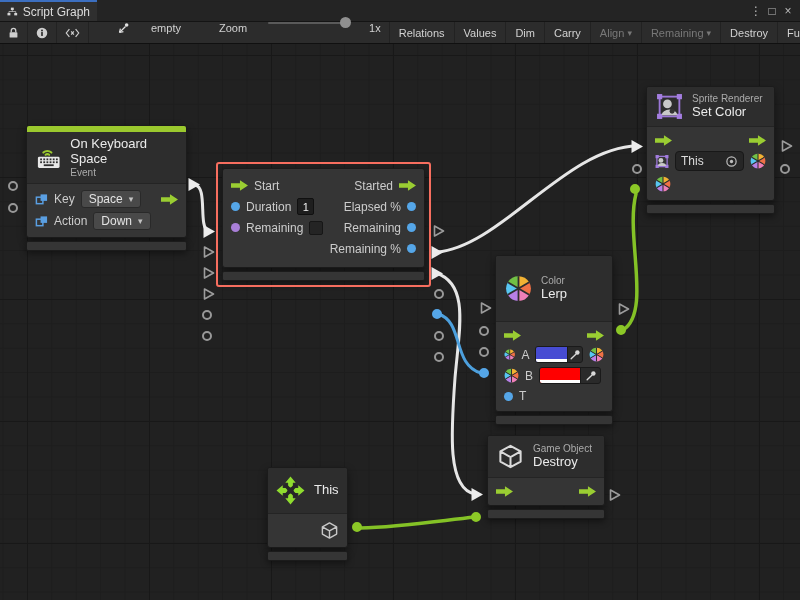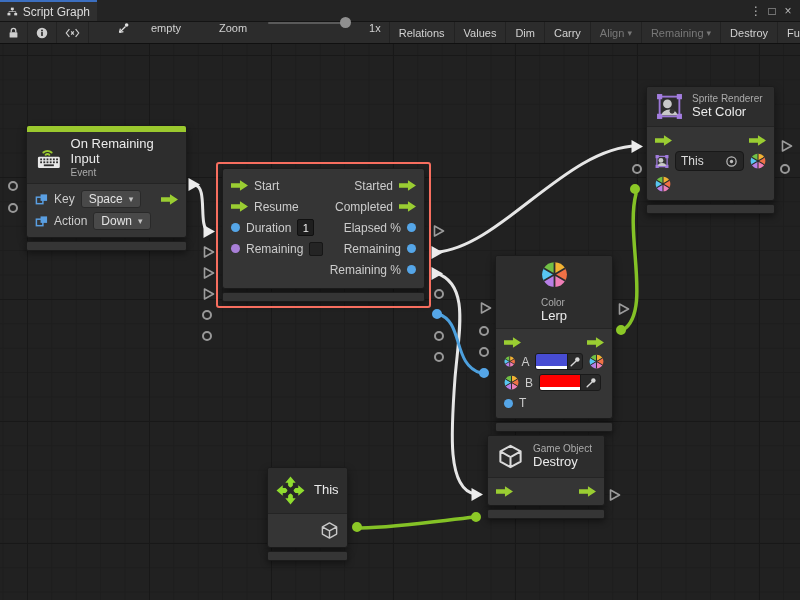--- a/index.html
+++ b/index.html
@@ -229,21 +229,21 @@
             <rect x="3.5" y="15.7" width="2" height="2"></rect>
               <rect x="7" y="15.7" width="2" height="2"></rect>
               <rect x="10.5" y="15.7" width="2" height="2"></rect>
               <rect x="14" y="15.7" width="2" height="2"></rect>
               <rect x="17.5" y="15.7" width="2" height="2"></rect>
               <rect x="21" y="15.7" width="2" height="2"></rect>
             <rect x="7.5" y="19" width="11" height="2"></rect>
           </g>
         </svg>
         <div class="nh-text">
-          <span class="nh-title">On Remaining Input</span>
+          <span class="nh-title">On Keyboard Space</span>
           <span class="nh-cat">Event</span>
         </div>
       </div>
       <div class="node-body">
         <div class="nrow" style="height:22px">
           <svg width="13" height="13" viewBox="0 0 14 14">
             <rect x="1.5" y="4.5" width="7" height="7" fill="none" stroke="#5a9fe2" stroke-width="1.6"></rect>
             <rect x="6" y="1.5" width="7" height="7" fill="#5a9fe2"></rect>
           </svg>
           <span>Key</span>
@@ -277,32 +277,20 @@
     <div class="selection-border" style="border-color: rgb(247, 110, 95);"></div>
     <div class="node-main">
       <div class="node-body" style="padding:6px 0 8px;">
         <div class="nrow" style="height:21px">
           <svg class="flowarrow" width="17" height="11" viewBox="0 0 19 12">
               <use href="#sym-arrow"></use>
             </svg>
           <span>Start</span>
           <span class="right">
               <span>Started</span>
-            <svg class="flowarrow" width="17" height="11" viewBox="0 0 19 12">
-                <use href="#sym-arrow"></use>
-              </svg>
-            </span>
-        </div>
-        <div class="nrow" style="height:21px">
-          <svg class="flowarrow" width="17" height="11" viewBox="0 0 19 12">
-              <use href="#sym-arrow"></use>
-            </svg>
-          <span>Resume</span>
-          <span class="right">
-              <span>Completed</span>
             <svg class="flowarrow" width="17" height="11" viewBox="0 0 19 12">
                 <use href="#sym-arrow"></use>
               </svg>
             </span>
         </div>
         <div class="nrow" style="height:21px">
           <span class="dot blue"></span>
           <span>Duration</span>
           <div class="valbox">
               <span>1</span>
@@ -388,21 +376,21 @@
               <use href="#sym-wheel"></use>
             </svg>
         </div>
       </div>
     </div>
     <div class="node-footer"></div>
   </div>
 
   <div class="node" style="left:495px; top:255px; width:118px;">
     <div class="node-main">
-      <div class="node-header" style="padding:5px 9px;flex-direction:column;">
+      <div class="node-header" style="padding:19px 9px;">
         <svg width="27" height="27" viewBox="0 0 24 24">
             <use href="#sym-wheel"></use>
           </svg>
         <div class="nh-text">
           <span class="nh-cat">Color</span>
           <span class="nh-title">Lerp</span>
         </div>
       </div>
       <div class="node-body">
         <div class="nrow" style="height:18px">

